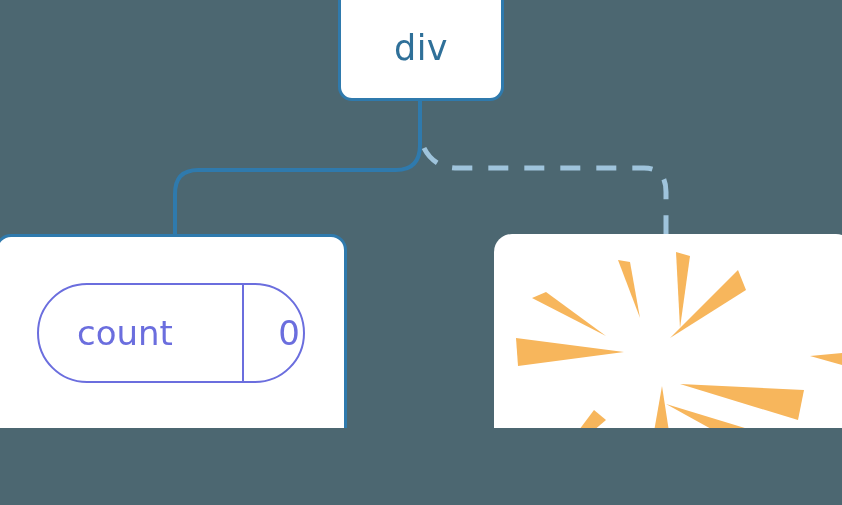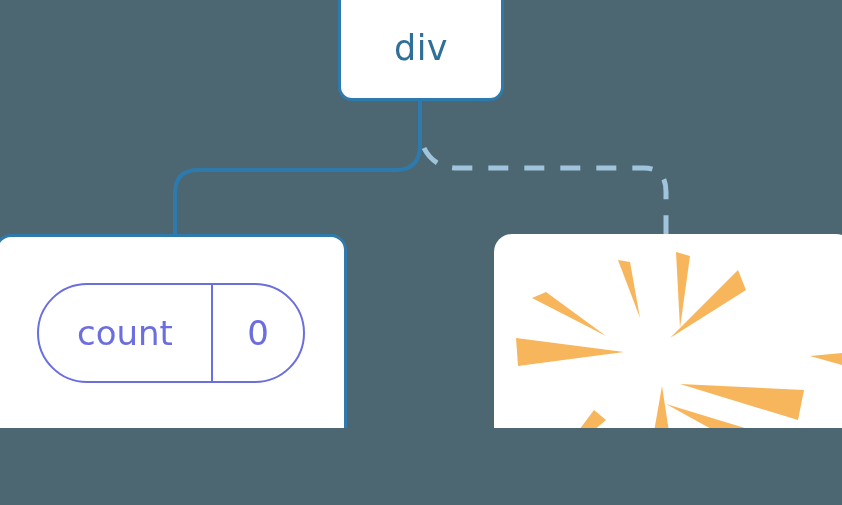--- a/index.html
+++ b/index.html
@@ -77,20 +77,21 @@
   
   .prop-pill {
     position: relative;
     width: 268px;
     height: 100px;
     border: 2px solid #6b6ede;
     border-radius: 50px;
     display: flex;
     align-items: stretch;
     box-sizing: border-box;
+    gap: 31px;
   }
   .prop-key, .prop-val {
     display: flex;
     align-items: center;
     justify-content: center;
     font-size: 34px;
     color: #6b6ede;
     line-height: 1;
   }
   .prop-key {

